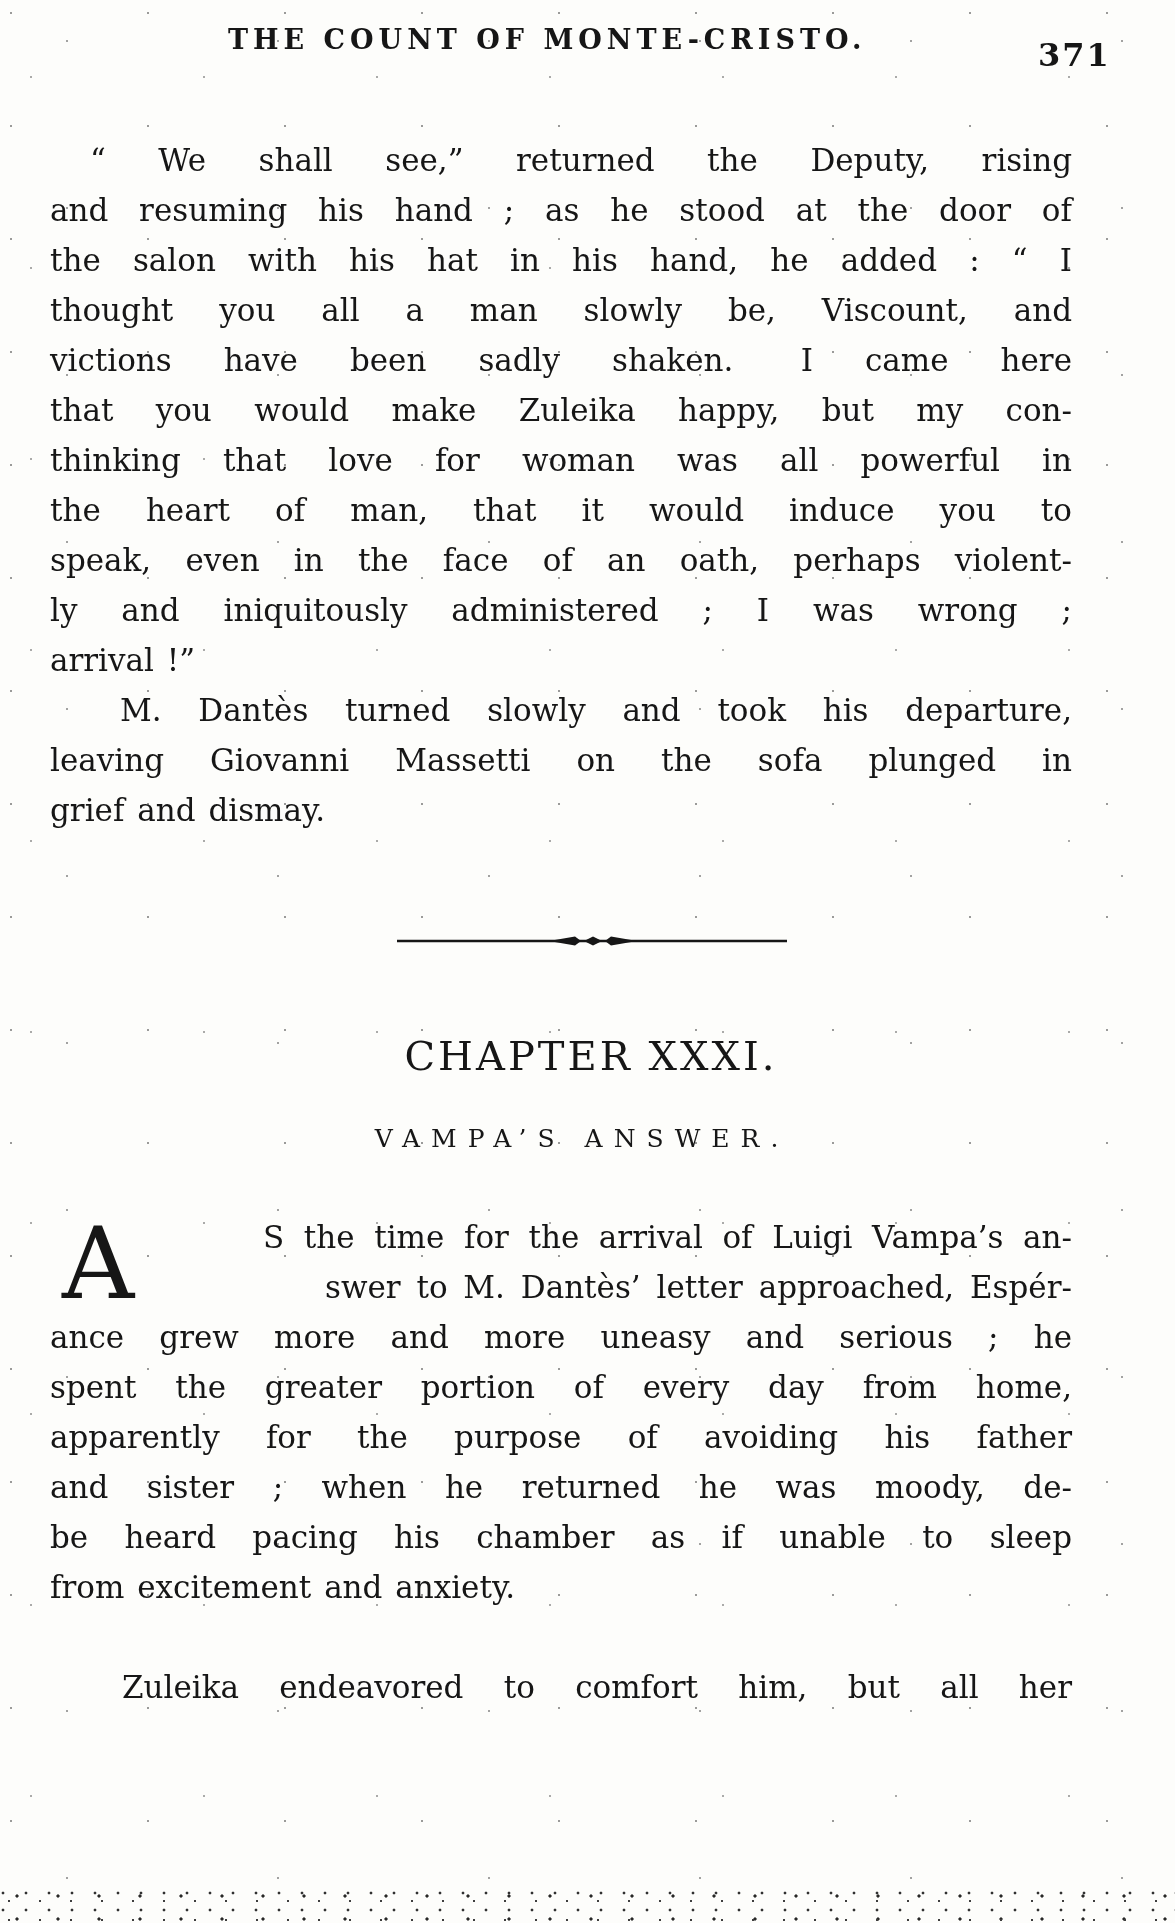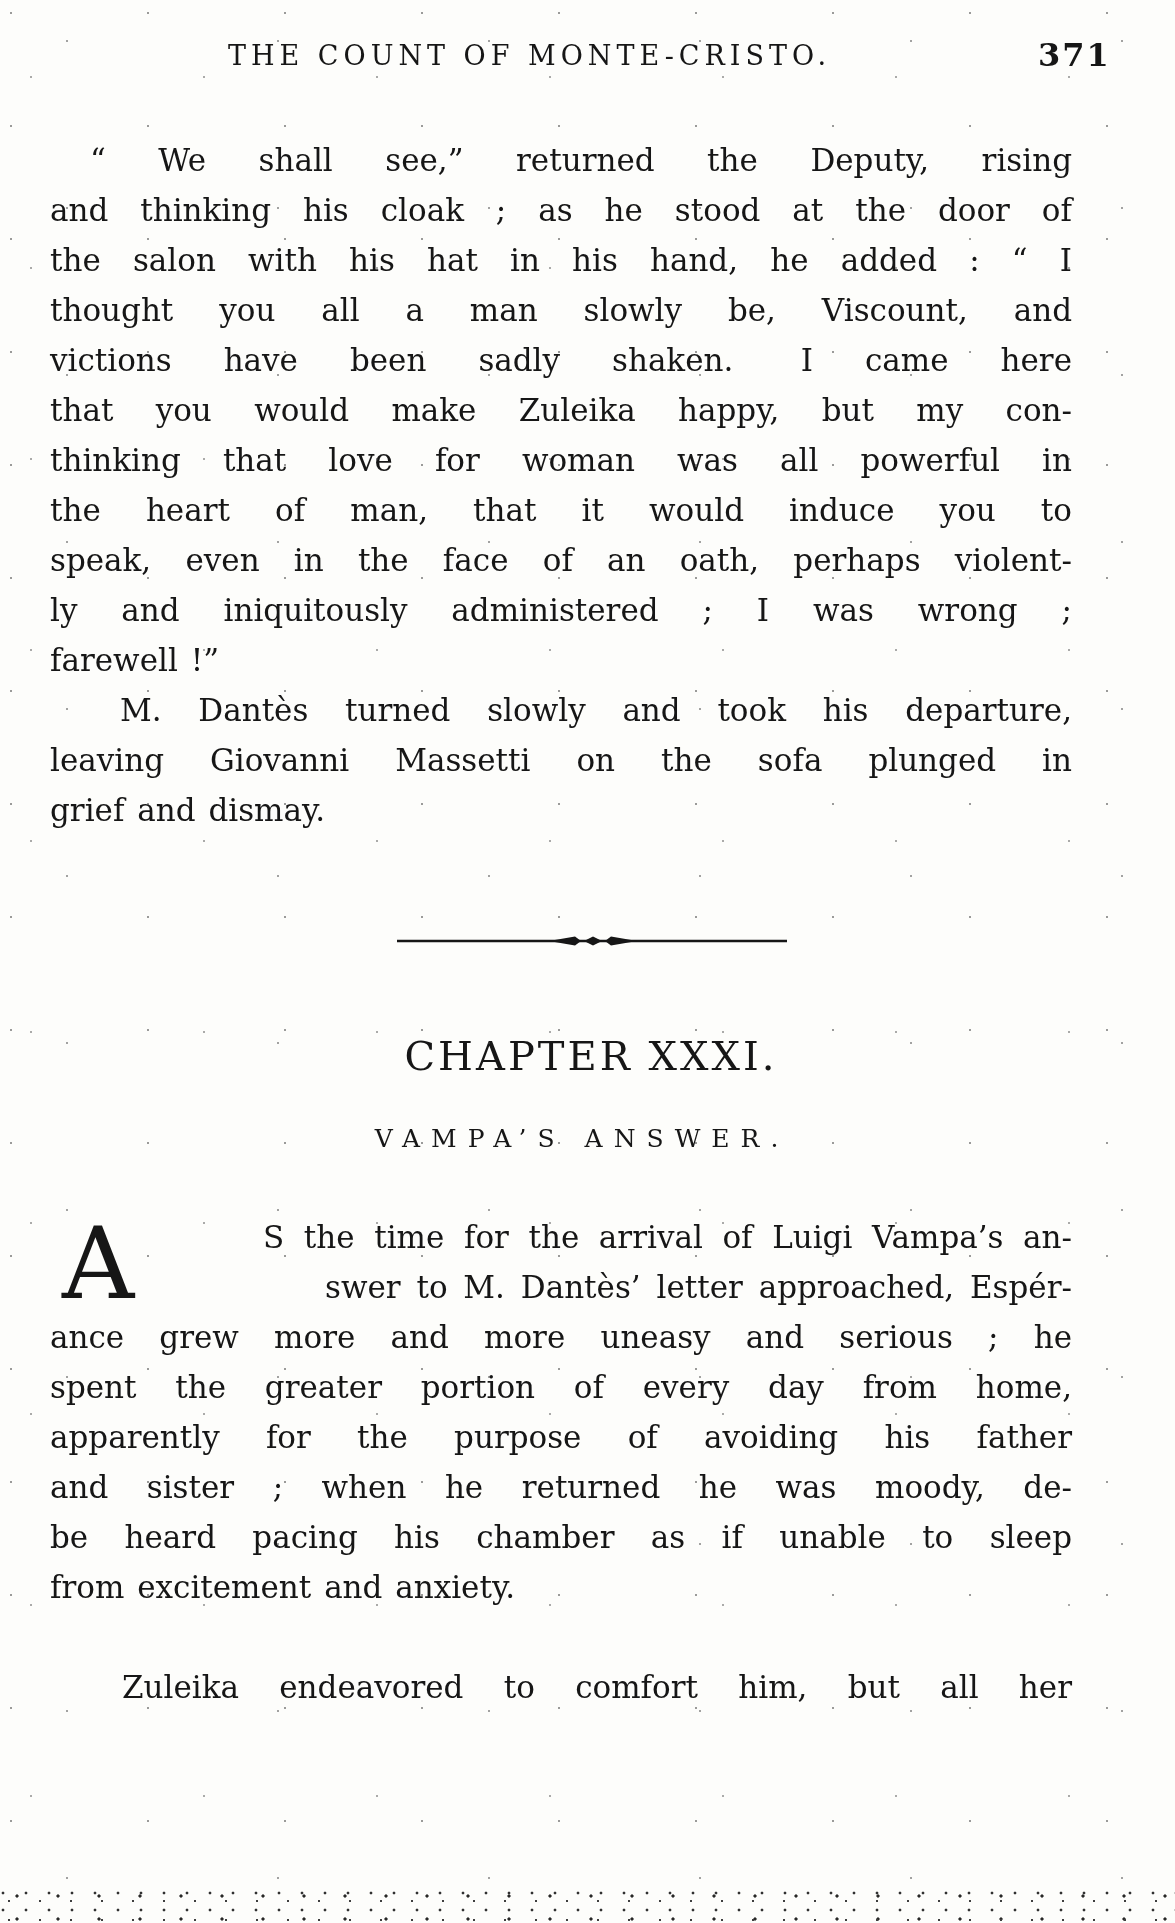--- a/index.html
+++ b/index.html
@@ -26,22 +26,22 @@
     background-image:
       radial-gradient(circle at 3px 4px,  #1c1c1c 1.2px, transparent 1.7px),
       radial-gradient(circle at 9px 12px, #2b2b2b 1.0px, transparent 1.5px),
       radial-gradient(circle at 17px 7px, #111 1.3px, transparent 1.9px),
       radial-gradient(circle at 6px 15px, #333 0.9px, transparent 1.3px);
     background-size:23px 17px, 31px 19px, 41px 23px, 19px 13px;
   }
 
   
   .running-title {
-    position:absolute; left:228px; top:40px;
-    font-size:27px; letter-spacing:5px; font-weight:normal; white-space:nowrap;
+    position:absolute; left:228px; top:24px;
+    font-size:27px; letter-spacing:5px; font-weight:bold; white-space:nowrap;
   }
   .page-number {
     position:absolute; left:1038px; top:36px;
     font-size:32px; font-weight:bold; letter-spacing:2px;
   }
 
   
   .col { position:absolute; left:50px; width:1022px; }
   .line {
     font-size:31px; line-height:50px; white-space:normal;
@@ -88,30 +88,30 @@
 
 <div class="page">
 
   <div class="running-title">THE COUNT OF MONTE-CRISTO.</div>
   <div class="page-number">371</div>
 
   <div class="col main-text">
     <div class="para-1">
 
     <div class="line">“ We shall see,” returned the Deputy, rising</div>
-        <div class="line">and thinking his cloak ; as he stood at the door of</div>
+        <div class="line">and resuming his hand ; as he stood at the door of</div>
         <div class="line">the salon with his hat in his hand, he added : “ I</div>
         <div class="line">thought you all a man slowly be, Viscount, and</div>
         <div class="line">victions have been sadly shaken.  I came here</div>
         <div class="line">that you would make Zuleika happy, but my con-</div>
         <div class="line">thinking that love for woman was all powerful in</div>
         <div class="line">the heart of man, that it would induce you to</div>
         <div class="line">speak, even in the face of an oath, perhaps violent-</div>
         <div class="line">ly and iniquitously administered ; I was wrong ;</div>
-        <div class="line last">farewell !”</div>
+        <div class="line last">arrival !”</div>
       </div>
     <div class="para-2">
 
     <div class="line">M. Dantès turned slowly and took his departure,</div>
         <div class="line">leaving Giovanni Massetti on the sofa plunged in</div>
         <div class="line last">grief and dismay.</div>
       </div>
   </div>
 
   <div class="divider">

